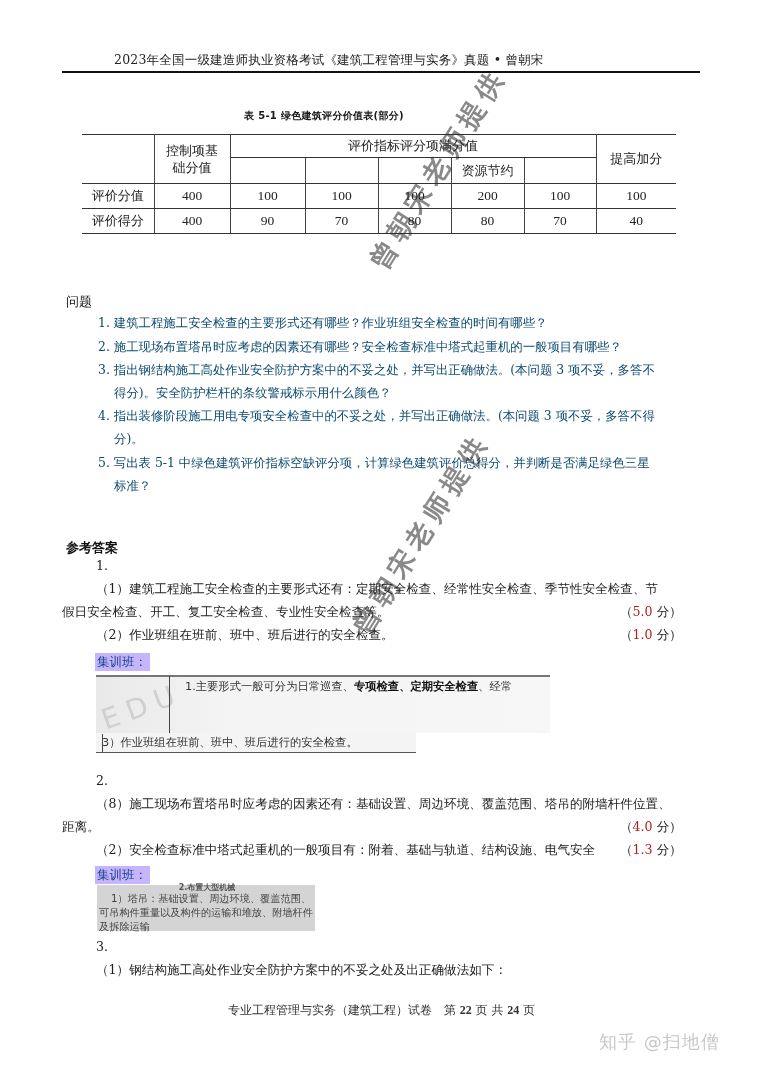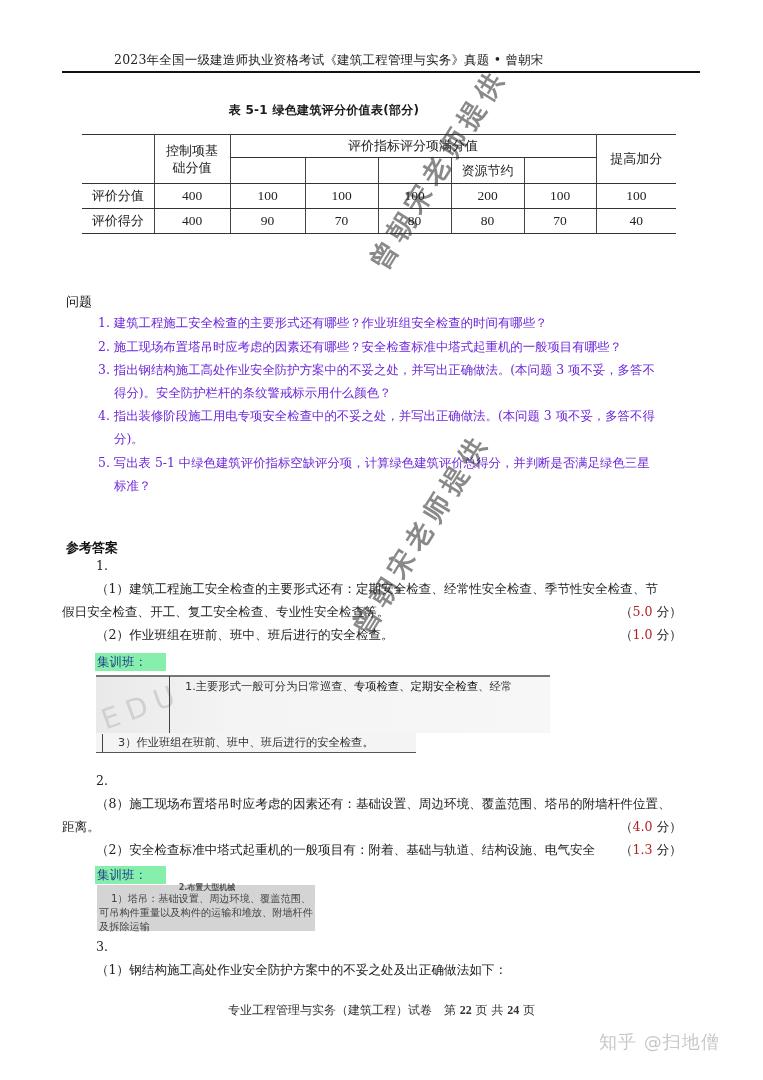--- a/index.html
+++ b/index.html
@@ -5,49 +5,49 @@
   html, body { margin: 0; padding: 0; }
   body {
     width: 763px; height: 1080px; position: relative; overflow: hidden;
     background: #ffffff; color: #1a1a1a;
     font-family: "DejaVu Serif", "Liberation Serif", serif;
   }
   .abs { position: absolute; }
   .header-text { left: 82px; top: 52px; font-size: 12.5px; color: #222; white-space: nowrap; letter-spacing: 0.2px; margin-left: 32px; }
   .header-rule { left: 62px; top: 71px; width: 638px; height: 1.5px; background: #111; }
 
-  .table-title { left: 0; width: 648px; top: 102px; text-align: center; font-size: 12px; font-weight: bold; font-family: "DejaVu Sans", sans-serif; letter-spacing: 0.3px; }
+  .table-title { left: 0; width: 648px; top: 109px; text-align: center; font-size: 10px; font-weight: bold; font-family: "DejaVu Sans", sans-serif; letter-spacing: 0.3px; }
   table.scores {
     position: absolute; left: 82px; top: 134px; width: 594px; border-collapse: collapse;
     font-family: "DejaVu Sans", sans-serif; font-size: 13px; color: #222;
   }
   table.scores td {
     border-top: 1.2px solid #333; border-bottom: 1.2px solid #333;
     border-left: 1px solid #444; border-right: 1px solid #444;
     text-align: center; padding: 0; height: 24px;
   }
   table.scores td.first { border-left: none; }
   table.scores td.last { border-right: none; text-align: center; }
   table.scores .num { font-family: "Liberation Serif", serif; font-size: 13.5px; }
 
   .sec-title { font-size: 13px; font-family: "DejaVu Sans", sans-serif; color: #111; }
-  .q { font-size: 12.4px; line-height: 23px; color: #6d28d9; }
+  .q { font-size: 12.4px; line-height: 23px; color: #0c4a6e; }
   .ans { font-size: 12.6px; line-height: 23px; color: #222; white-space: nowrap; }
   .pts { color: #222; }
   .pts .n { color: #b22222; }
-  .tag { background: #86efac; color: #1d3f8a; font-size: 12.5px; padding: 1px 19px 2px 2px; font-family: "DejaVu Sans", sans-serif; }
+  .tag { background: #c4b5fd; color: #1d3f8a; font-size: 12.5px; padding: 1px 3px 2px 2px; font-family: "DejaVu Sans", sans-serif; }
 
   .img1 { left: 96px; top: 675px; width: 454px; height: 58px; background: linear-gradient(90deg, #e9e9e9 0%, #f4f4f4 30%, #f7f7f7 100%); }
   .img1-bar { left: 96px; top: 675px; width: 454px; height: 1.5px; background: #777; }
   .img1-vline { left: 169px; top: 676px; width: 1px; height: 57px; background: #444; }
   .img1-text { left: 175px; top: 678px; width: 372px; font-family: "DejaVu Sans", sans-serif; font-size: 11.3px; line-height: 17px; color: #333; }
-  .img1-text b { color: #111; font-weight: normal; text-align: center; }
+  .img1-text b { color: #111; font-weight: bold; text-align: center; }
   .img1b { left: 96px; top: 733px; width: 320px; height: 20px; background: #f4f4f4; }
   .img1b-vline { left: 102px; top: 734px; width: 1px; height: 18px; background: #444; }
-  .img1b-text { left: 118px; top: 735px; font-family: "DejaVu Sans", sans-serif; font-size: 11.3px; color: #333; white-space: nowrap; }
+  .img1b-text { left: 102px; top: 735px; font-family: "DejaVu Sans", sans-serif; font-size: 11.3px; color: #333; white-space: nowrap; }
   .img1b-rule { left: 96px; top: 752px; width: 320px; height: 1px; background: #555; }
   .img1-wm { left: 100px; top: 690px; font-size: 28px; color: #d0d0d0; font-family: "DejaVu Sans", sans-serif; transform: rotate(-20deg); letter-spacing: 8px; }
 
   .img2 { left: 97px; top: 885px; width: 218px; height: 46px; background: #d4d4d4; overflow: hidden; }
   .img2-text { left: 99px; top: 884px; width: 216px; font-family: "DejaVu Sans", sans-serif; font-size: 10.2px; line-height: 14px; color: #444; }
 
   .footer { left: 0; width: 763px; top: 1002px; text-align: center; font-size: 12px; color: #333; white-space: nowrap; }
   .footer .n { font-family: "Liberation Serif", serif; font-weight: bold; }
   .zhihu { left: 599px; top: 1030px; font-family: "DejaVu Sans", sans-serif; font-size: 18px; color: #c8c8c8; letter-spacing: 1px; }
 

